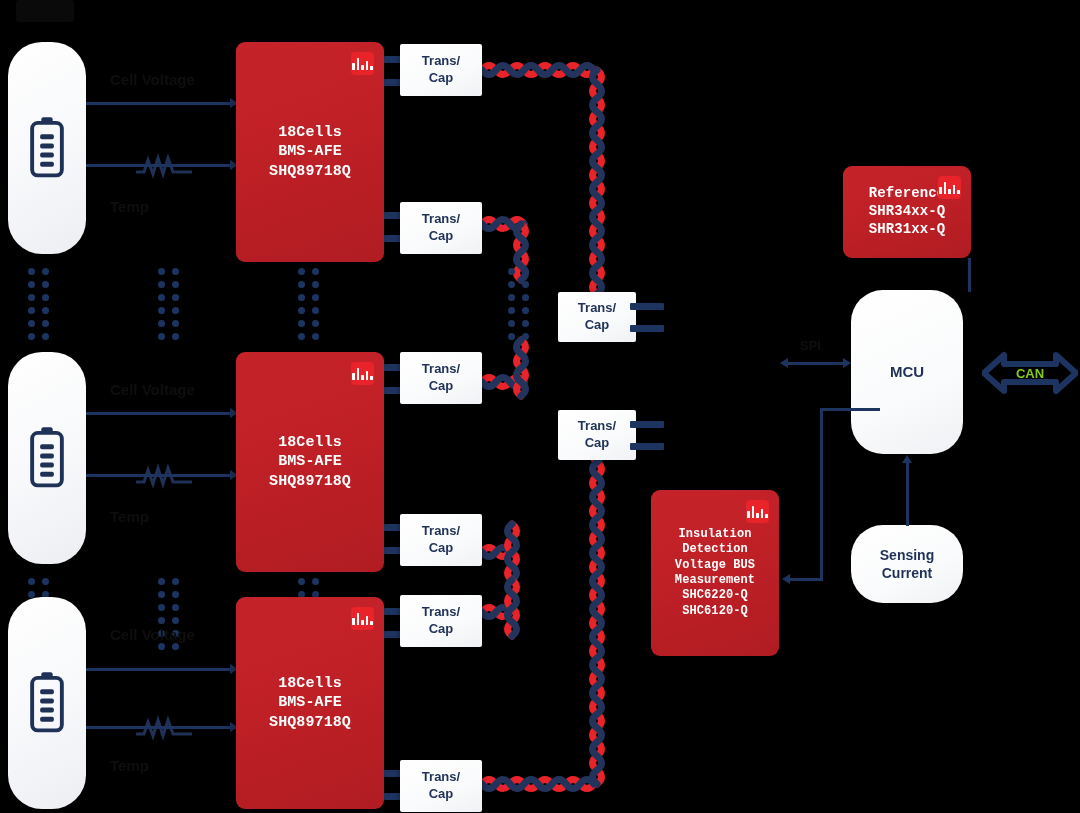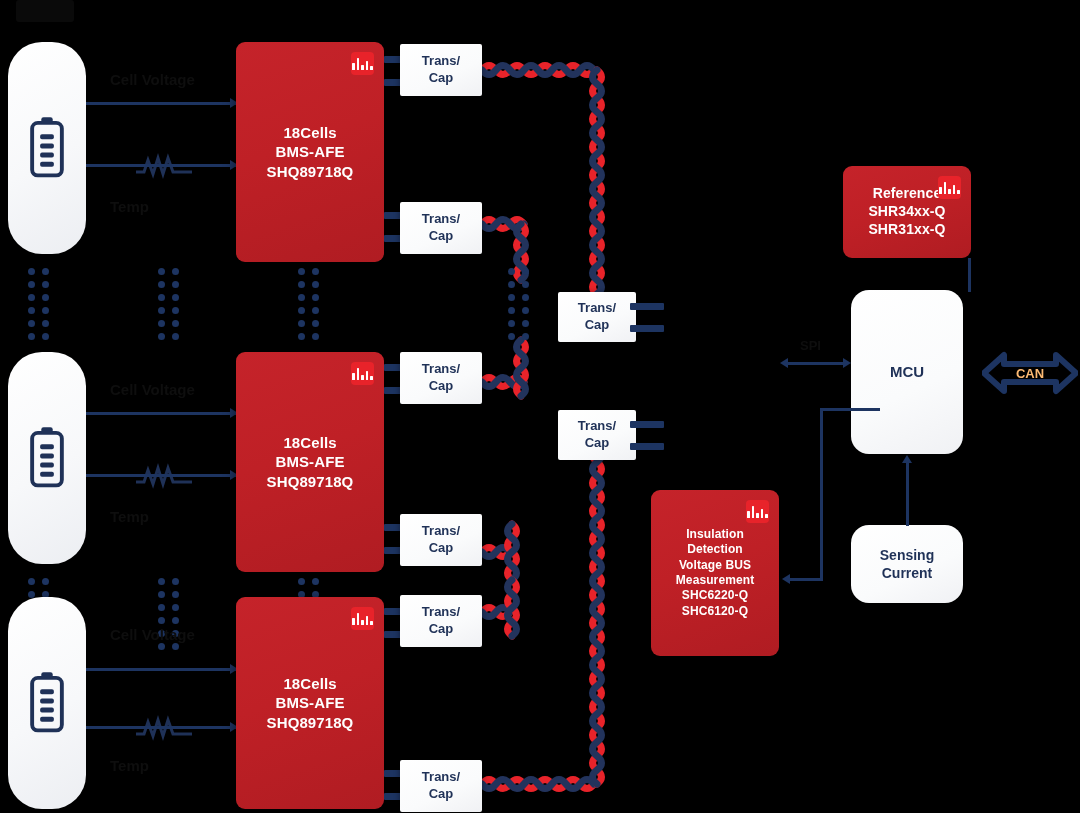--- a/index.html
+++ b/index.html
@@ -39,21 +39,21 @@
     color: #ffffff;
     font-weight: 700;
     text-align: center;
     display: flex;
     flex-direction: column;
     align-items: center;
     justify-content: center;
     line-height: 1.28;
     letter-spacing: .1px;
   }
-  .chip .ln { display: block; white-space: pre; }
+  .chip .ln { display: block; white-space: pre; font-family: Liberation Mono, monospace; }
   .chip .gap { height: 14px; }
 
   
   .logo {
     position: absolute;
     top: 10px; right: 10px;
     width: 23px; height: 23px;
     background: #e8232a;
     border-radius: 4px;
     display: flex; align-items: flex-end; justify-content: center;
@@ -76,21 +76,21 @@
   .wbox {
     background: linear-gradient(155deg,#ffffff 0%,#fafbfc 60%,#f0f1f4 100%);
     color: #1f3157;
     font-weight: 700;
     text-align: center;
     display: flex; flex-direction: column;
     align-items: center; justify-content: center;
     line-height: 1.3;
   }
   .wbox.sq { border-radius: 2px; box-shadow: 0 1px 6px rgba(0,0,0,0.45); }
-  .wbox.rnd { border-radius: 18px; box-shadow: 0 2px 10px rgba(0,0,0,0.55); }
+  .wbox.rnd { border-radius: 32px; box-shadow: 0 2px 10px rgba(0,0,0,0.55); }
 
   
   .wire { position: absolute; background: #1d3461; }
   .wire-h { height: 3px; }
   .wire-v { width: 3px; }
 
   
   .ah-r {
     position: absolute;
     width: 0; height: 0;
@@ -148,21 +148,21 @@
   .cable { position: absolute; }
 
   
   .bigarrow { position: absolute; }
   .bigarrow .txt {
     position: absolute;
     left: 0; right: 0; top: 50%;
     transform: translateY(-50%);
     text-align: center;
     font-size: 13px; font-weight: 700;
-    color: #fdba74;
+    color: #84cc16;
     white-space: nowrap;
   }
 </style>
 </head>
 <body>
 
 <div id="stage">
 
   <div class="dimblock" style="left:16px; top:0px; width:58px; height:22px;"></div>
 

